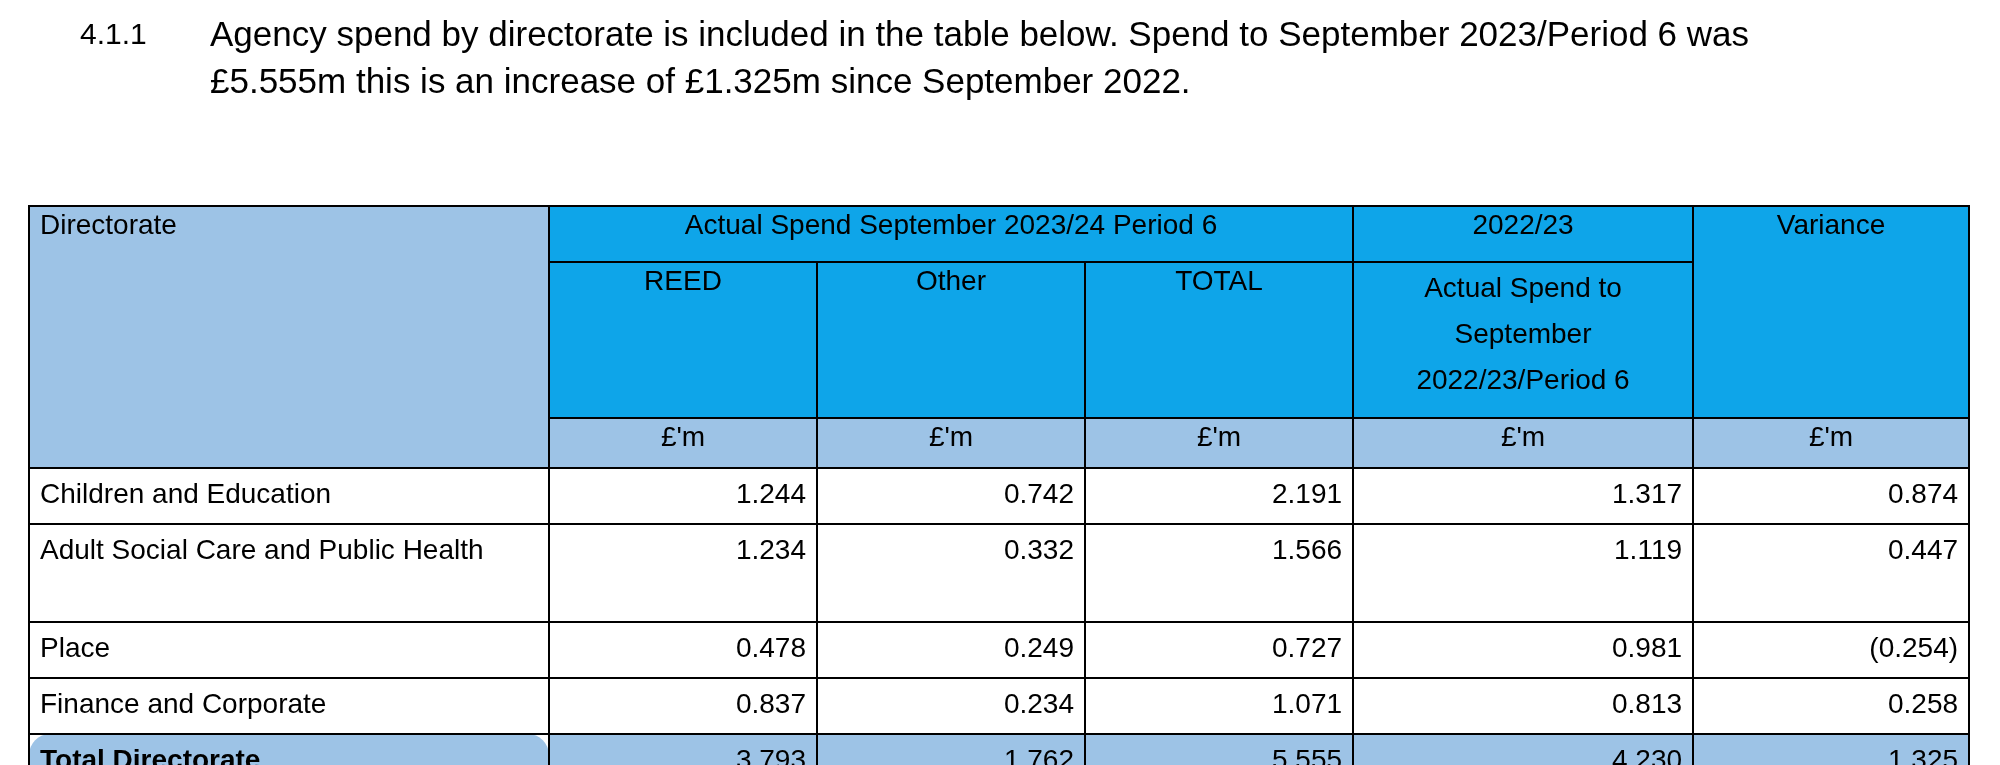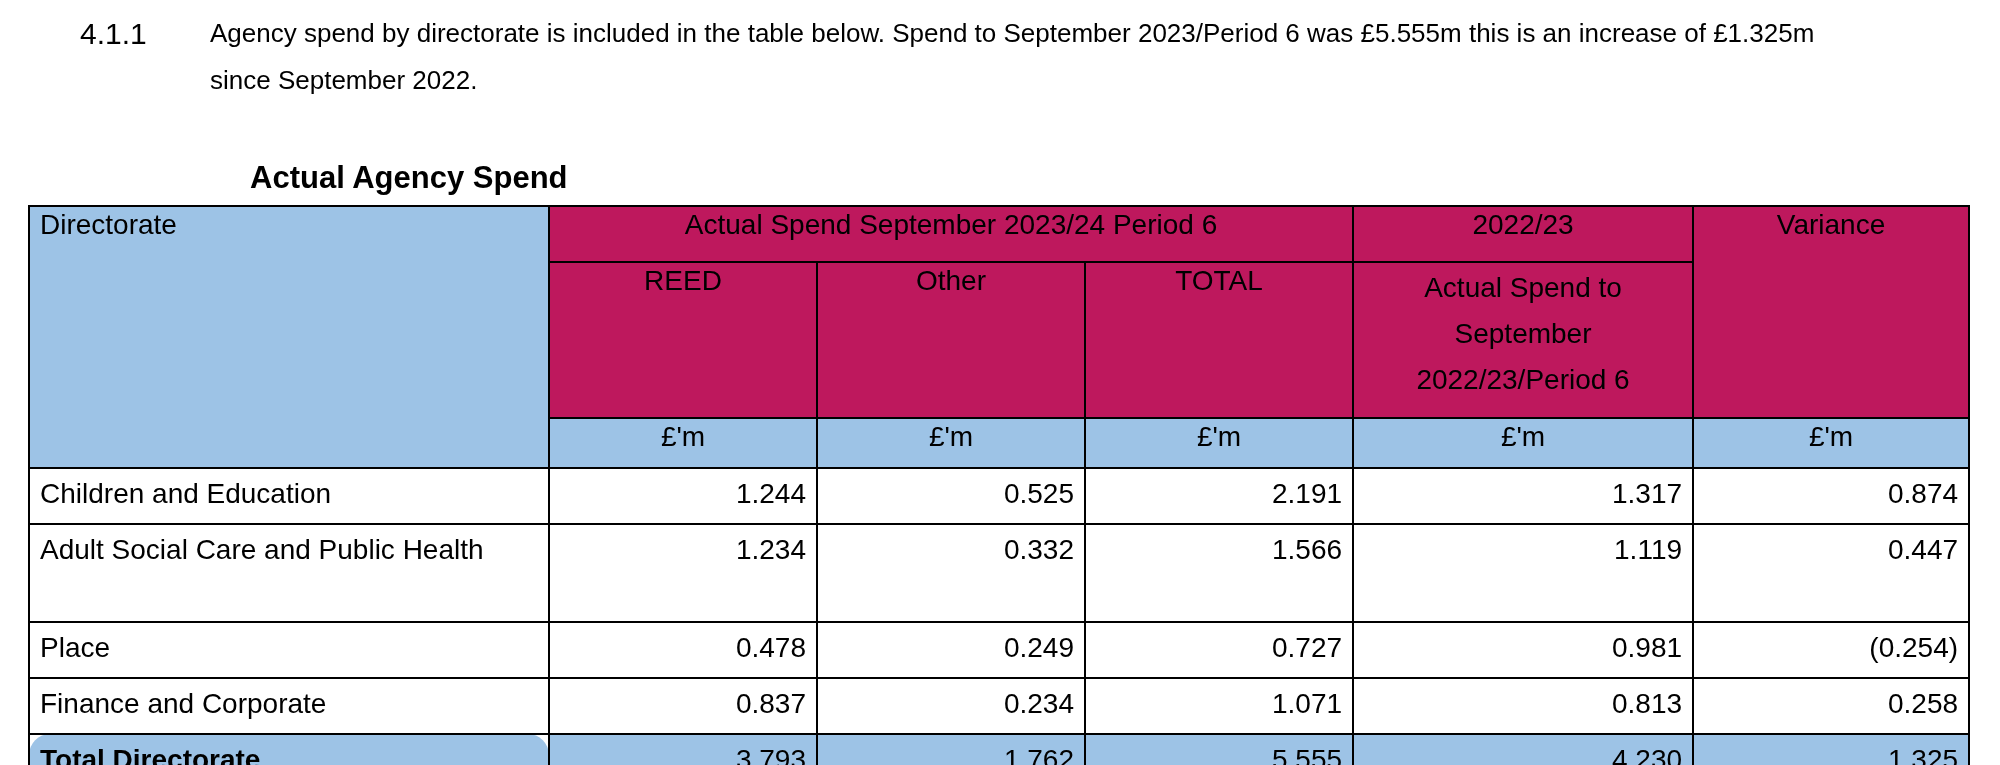--- a/index.html
+++ b/index.html
@@ -31,21 +31,21 @@
     align-items: flex-start;
   }
   .para-num {
     flex: 0 0 auto;
     width: 130px;
     font-size: 30px;
     line-height: 47px;
   }
   .para-text {
     flex: 1 1 auto;
-    font-size: 26px;
+    font-size: 35px;
     line-height: 47px;
   }
 
   
   .caption {
     position: absolute;
     left: 250px;
     top: 160px;
     font-size: 31px;
     font-weight: bold;
@@ -67,21 +67,21 @@
     table-layout: fixed;
     font-size: 28px;
   }
   table.spend td, table.spend th {
     border: 2px solid #000000;
     padding: 2px 10px;
     vertical-align: top;
     font-weight: normal;
   }
   .hdr {
-    background: #be185d;
+    background: #0ea5e9;
     text-align: center;
     font-weight: bold;
   }
   .hdr-left {
     background: #9dc3e6;
     text-align: left;
     font-weight: bold;
     vertical-align: top;
     margin-left: 14px;
   }
@@ -124,21 +124,20 @@
 <body>
 
 <div class="page">
 
   <div class="para">
     <div class="para-num">4.1.1</div>
     <div class="para-text">Agency spend by directorate is included in the table below. Spend to September 2023/Period 6 was £5.555m this is an increase of £1.325m since September 2022.</div>
   </div>
 
   <div class="caption">
-    <div class="caption-title">Actual Agency Spend</div>
   </div>
 
   <div class="table-wrap">
     <table class="spend">
       <colgroup>
         <col style="width:520px">
         <col style="width:268px">
         <col style="width:268px">
         <col style="width:268px">
         <col style="width:340px">
@@ -161,21 +160,21 @@
           <td class="unit">£'m</td>
           <td class="unit">£'m</td>
           <td class="unit">£'m</td>
           <td class="unit">£'m</td>
           <td class="unit">£'m</td>
         </tr>
 
         <tr class="row-norm">
           <td class="dir-name">Children and Education</td>
           <td class="num">1.244</td>
-          <td class="num">0.525</td>
+          <td class="num">0.742</td>
           <td class="num">2.191</td>
           <td class="num">1.317</td>
           <td class="num-var">0.874</td>
         </tr>
         <tr class="row-tall">
           <td class="dir-name">Adult Social Care and Public Health</td>
           <td class="num">1.234</td>
           <td class="num">0.332</td>
           <td class="num">1.566</td>
           <td class="num">1.119</td>

